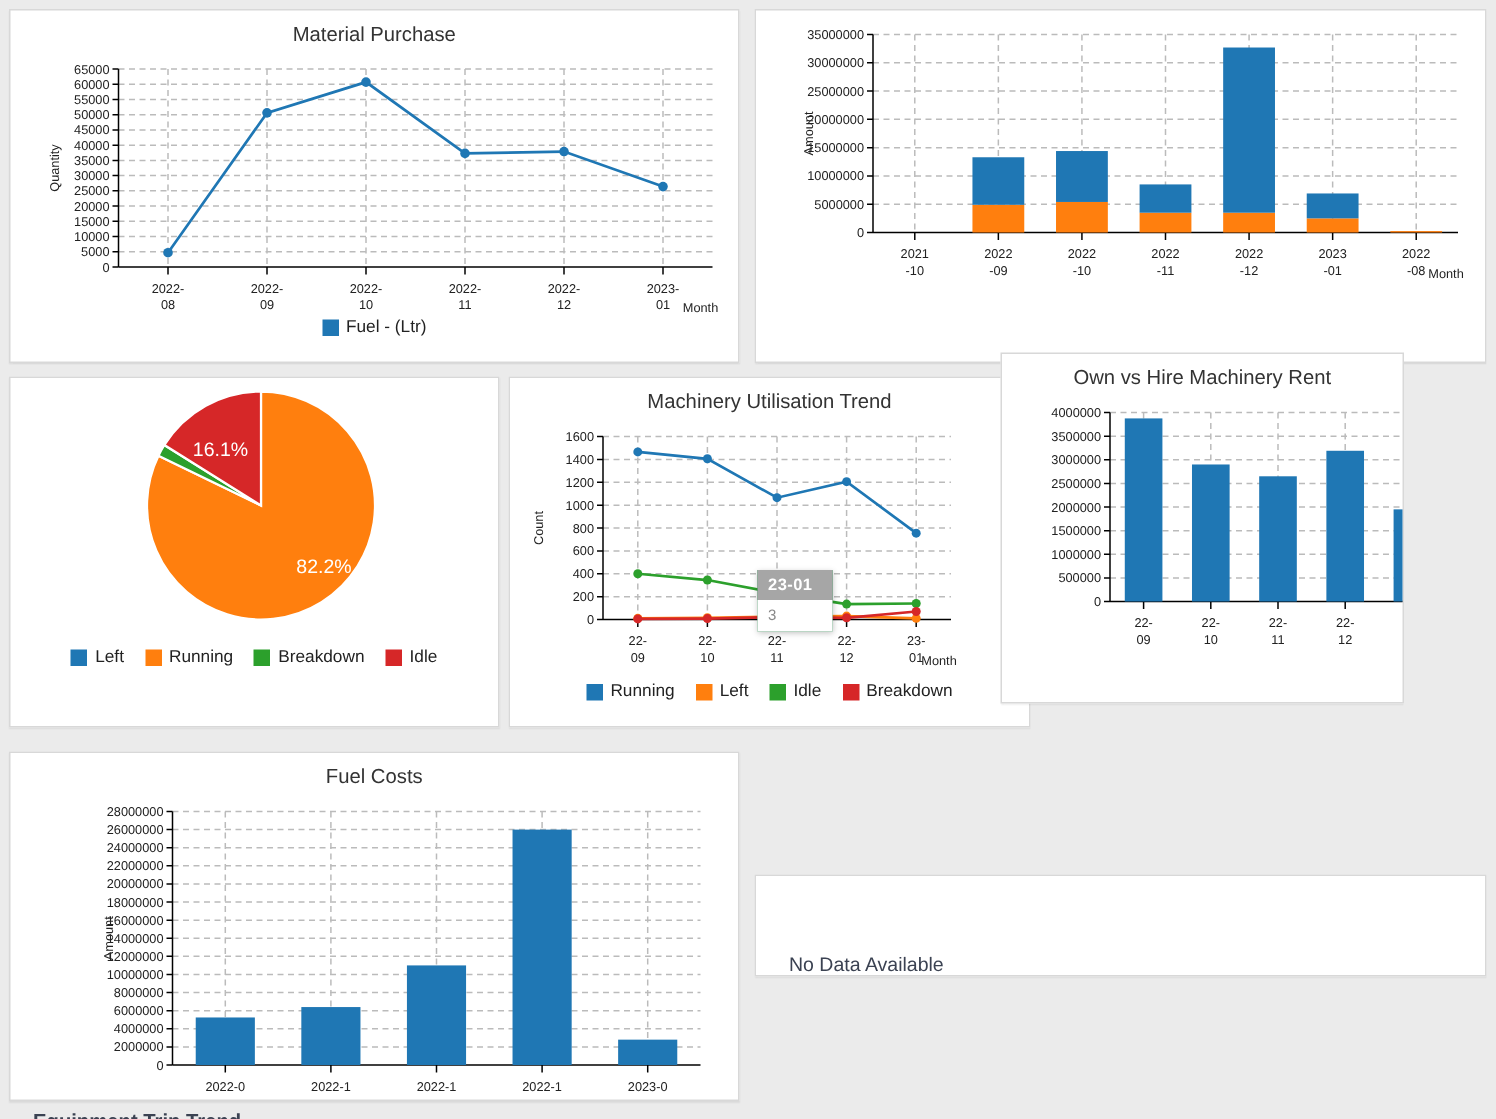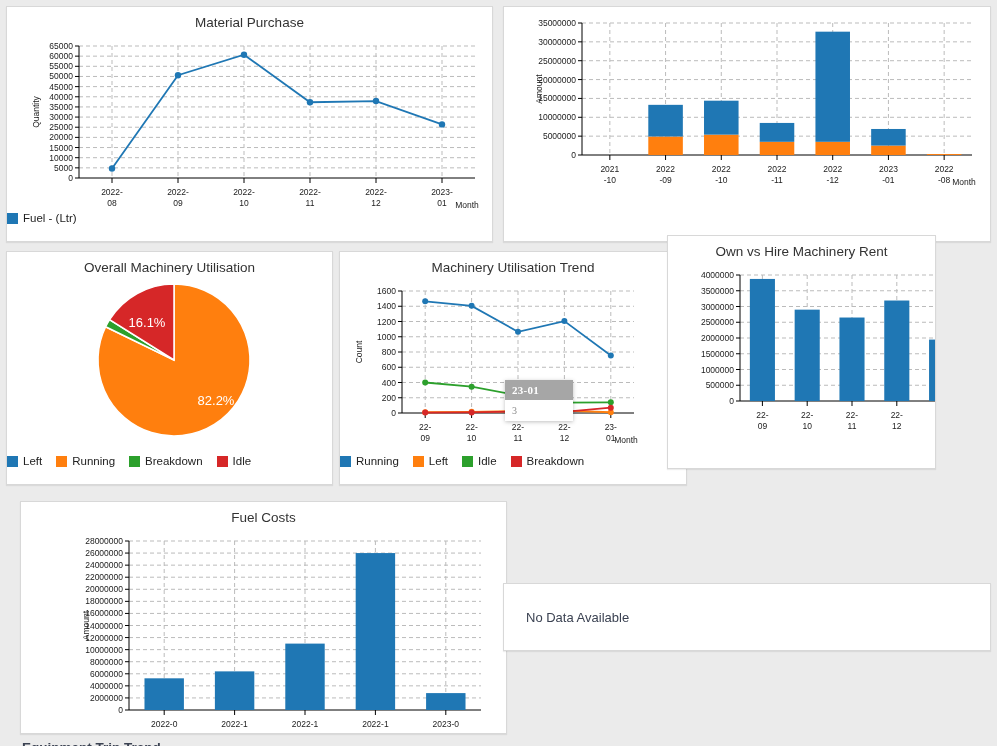--- a/index.html
+++ b/index.html
@@ -33,21 +33,21 @@
   }
   svg { display: block; }
   .axis-label, .tick-text {
     font-family: "Liberation Sans", sans-serif;
     fill: #222222;
   }
   .tick-text { font-size: 8.5px; }
   .axis-label { font-size: 8.5px; }
   .legend-row {
     display: flex;
-    justify-content: flex-start;
+    justify-content: center;
     align-items: center;
     gap: 14px;
     font-size: 11.5px;
     color: #222222;
     margin-top: 2px;
   }
   .legend-item { display: flex; align-items: center; gap: 5px; }
   .legend-swatch { width: 11px; height: 11px; display: inline-block; }
   .legend-label { font-size: 11.5px; color: #222; }
   .nodata-panel {
@@ -61,24 +61,24 @@
     position: absolute;
     left: 22px;
     top: 740px;
     font-size: 13.5px;
     font-weight: bold;
     color: #3b4252;
     white-space: nowrap;
   }
   .tooltip {
     position: absolute;
-    width: 68px;
+    width: 50px;
     background: #15803d;
     box-shadow: 0 1px 4px rgba(0,0,0,0.25);
-    font-family: Liberation Serif, serif;
+    font-family: Liberation Sans, sans-serif;
   }
   .tooltip-header {
     background: #a6a6a6;
     color: #ffffff;
     font-size: 11px;
     font-weight: bold;
     padding: 4px 5px 4px 7px;
     letter-spacing: 0.3px;
   }
   .tooltip-body {
@@ -246,21 +246,20 @@
         <rect x="255.72857142857143" y="115.94285714285715" width="34.542857142857144" height="18.857142857142858" fill="#1f77b4"></rect>
         <rect x="311.4428571428572" y="134.8" width="34.542857142857144" height="13.200000000000001" fill="#ff7f0e"></rect>
         <rect x="311.4428571428572" y="24.67428571428573" width="34.542857142857144" height="110.12571428571428" fill="#1f77b4"></rect>
         <rect x="367.15714285714284" y="138.57142857142858" width="34.542857142857144" height="9.428571428571429" fill="#ff7f0e"></rect>
         <rect x="367.15714285714284" y="121.97714285714287" width="34.542857142857144" height="16.594285714285714" fill="#1f77b4"></rect>
         <rect x="422.8714285714286" y="147.05714285714285" width="34.542857142857144" height="0.9428571428571428" fill="#ff7f0e"></rect>
       </svg>
   </div>
 
   <div class="panel" style="left:6px; top:251px; width:327px; height:234px;">
-    <div class="chart-title">Overall Machinery Utilisation</div>
     <svg id="svg-pie" width="327" height="178">
         <path d="M 167 85 L 167 9 A 76 76 0 1 1 98.64520088095581 51.77920173452909 Z" fill="#ff7f0e" stroke="#ffffff" stroke-width="1.5"></path>
         <path d="M 167 85 L 98.64520088095581 51.77920173452909 A 76 76 0 0 1 102.57647685753368 44.681149992688205 Z" fill="#2ca02c" stroke="#ffffff" stroke-width="1.5"></path>
         <path d="M 167 85 L 102.57647685753368 44.681149992688205 A 76 76 0 0 1 167 9 Z" fill="#d62728" stroke="#ffffff" stroke-width="1.5"></path>
         <text x="209" y="130" text-anchor="middle" fill="#ffffff" font-size="13" font-family="&quot;Liberation Sans&quot;, sans-serif">82.2%</text>
         <text x="140" y="52" text-anchor="middle" fill="#ffffff" font-size="13" font-family="&quot;Liberation Sans&quot;, sans-serif">16.1%</text>
       </svg>
     <div class="legend-row" id="legend-pie">
         <div class="legend-item">
           <span class="legend-swatch" style="background: rgb(31, 119, 180);"></span>
@@ -436,21 +435,21 @@
         <text x="273.6" y="159" text-anchor="middle" class="tick-text">23-</text>
         <text x="273.6" y="170" text-anchor="middle" class="tick-text">01</text>
         <rect x="81.85600000000001" y="19.9375" width="25.088" height="122.0625" fill="#1f77b4"></rect>
         <rect x="126.65599999999999" y="50.650000000000006" width="25.088" height="91.35" fill="#1f77b4"></rect>
         <rect x="171.456" y="58.525000000000006" width="25.088" height="83.475" fill="#1f77b4"></rect>
         <rect x="216.25599999999997" y="41.515" width="25.088" height="100.485" fill="#1f77b4"></rect>
         <rect x="261.05600000000004" y="80.575" width="25.088" height="61.425" fill="#1f77b4"></rect>
       </svg>
   </div>
 
-  <div class="panel" style="left:6px; top:501px; width:487px; height:233px;margin-left:14px;">
+  <div class="panel" style="left:6px; top:501px; width:487px; height:233px;">
     <div class="chart-title">Fuel Costs</div>
     <svg id="svg-fuel" width="487" height="205">
         <line x1="104" y1="185" x2="108" y2="185" stroke="#000" stroke-width="1"></line>
         <text x="102" y="188" text-anchor="end" class="tick-text">0</text>
         <line x1="108" y1="172.92857142857142" x2="460" y2="172.92857142857142" stroke="#bbbbbb" stroke-width="1" stroke-dasharray="4,3"></line>
         <line x1="104" y1="172.92857142857142" x2="108" y2="172.92857142857142" stroke="#000" stroke-width="1"></line>
         <text x="102" y="175.92857142857142" text-anchor="end" class="tick-text">2000000</text>
         <line x1="108" y1="160.85714285714286" x2="460" y2="160.85714285714286" stroke="#bbbbbb" stroke-width="1" stroke-dasharray="4,3"></line>
         <line x1="104" y1="160.85714285714286" x2="108" y2="160.85714285714286" stroke="#000" stroke-width="1"></line>
         <text x="102" y="163.85714285714286" text-anchor="end" class="tick-text">4000000</text>
@@ -515,19 +514,19 @@
         <text x="424.8" y="213" text-anchor="middle" class="tick-text">1</text>
         <text x="452" y="215" text-anchor="middle" class="axis-label">Month</text>
         <rect x="123.48799999999999" y="153.3125" width="39.42400000000001" height="31.6875" fill="#1f77b4"></rect>
         <rect x="193.88800000000003" y="146.37142857142857" width="39.42400000000001" height="38.628571428571426" fill="#1f77b4"></rect>
         <rect x="264.288" y="118.60714285714286" width="39.42400000000001" height="66.39285714285714" fill="#1f77b4"></rect>
         <rect x="334.68800000000005" y="28.071428571428555" width="39.42400000000001" height="156.92857142857144" fill="#1f77b4"></rect>
         <rect x="405.088" y="168.1" width="39.42400000000001" height="16.900000000000002" fill="#1f77b4"></rect>
       </svg>
   </div>
 
-  <div class="panel nodata-panel" style="left:503px; top:583px; width:488px; height:68px;">
+  <div class="panel nodata-panel" style="left:503px; top:583px; width:488px; height:68px;align-items:flex-end;">
     <span>No Data Available</span>
   </div>
 
   <div class="cutoff-text">Equipment Trip Trend</div>
 
 </div>
 
 </body></html>

